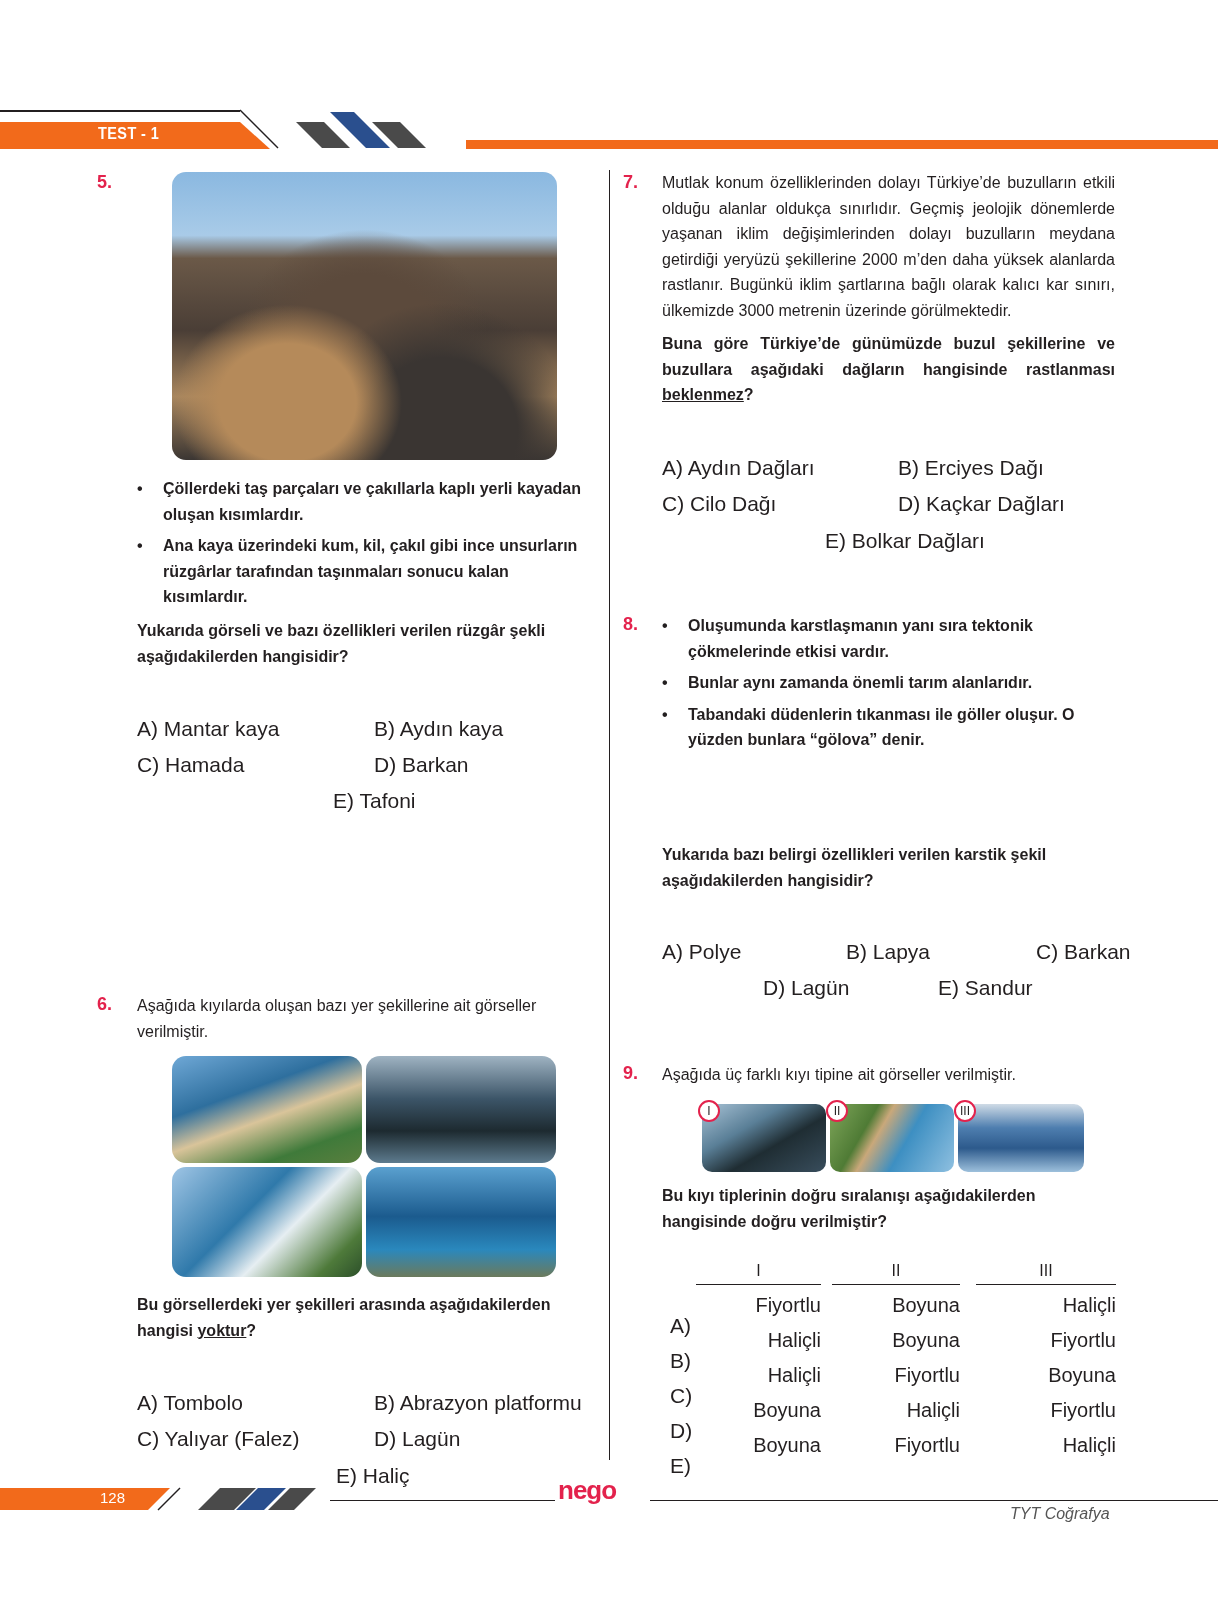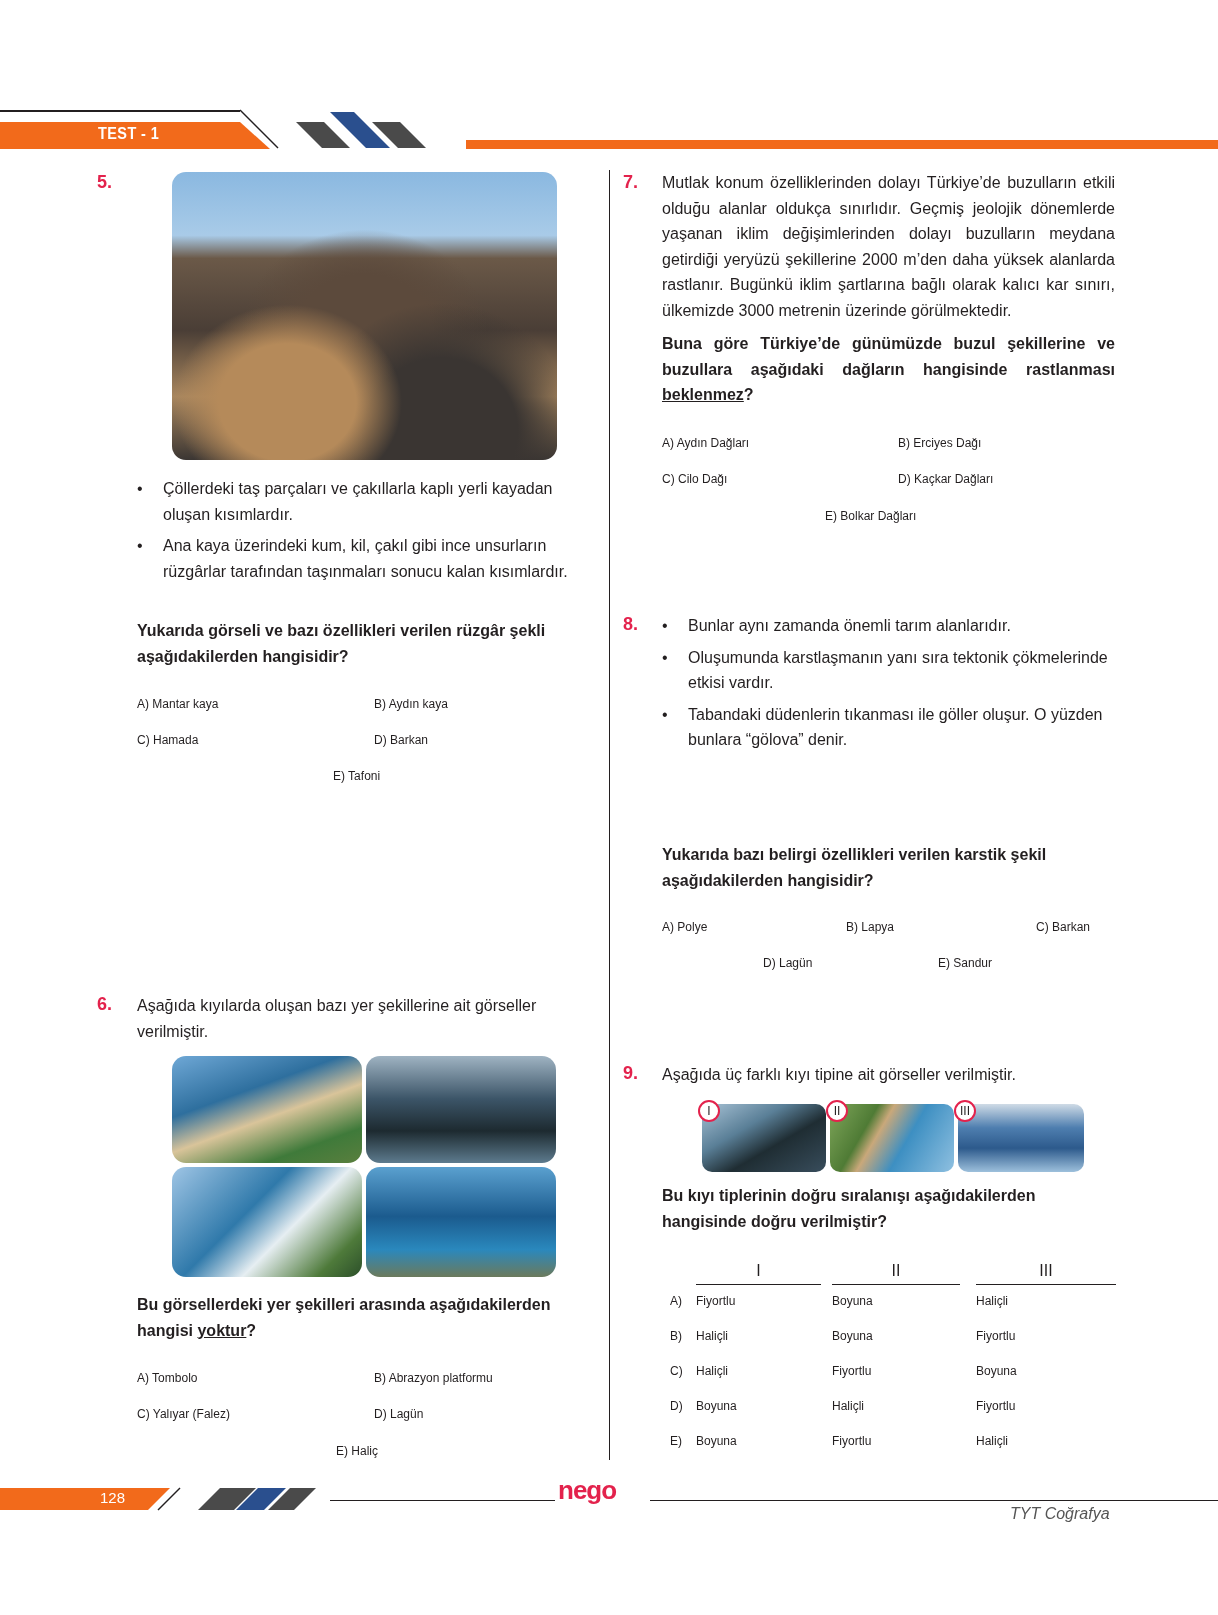--- a/index.html
+++ b/index.html
@@ -12,36 +12,36 @@
   .hdr-bar { left: 0; top: 122px; width: 270px; height: 27px; background: #f26a1b;
     clip-path: polygon(0 0, 240px 0, 270px 27px, 0 27px); }
   .hdr-title { left: 98px; top: 124px; color: #fff; font-weight: bold; font-size: 17px; letter-spacing: 0.5px; transform: scaleX(0.85); transform-origin: left; }
   .hdr-right { left: 466px; top: 140px; width: 752px; height: 9px; background: #f26a1b; }
 
   .qnum { color: #e3224c; font-weight: bold; font-size: 18px; }
   .txt { font-size: 16px; line-height: 25.5px; }
   .bold { font-weight: bold; }
   .u { text-decoration: underline; margin-top: 17px; }
   .bullet-list { list-style: none; }
-  .bullet-list li { position: relative; padding-left: 26px; margin-bottom: 6px; }
+  .bullet-list li { position: relative; padding-left: 26px; margin-bottom: 6px; font-weight: bold; }
   .bullet-list li::before { content: "•"; position: absolute; left: 0; top: 0; }
 
   .col-divider { left: 609px; top: 170px; width: 1px; height: 1290px; background: #231f20; }
 
   .photo { border-radius: 14px; overflow: hidden; }
   .desert { background:
       radial-gradient(ellipse at 30% 80%, #b58a5a 0 18%, transparent 30%),
       radial-gradient(ellipse at 70% 90%, #3a3532 0 20%, transparent 35%),
       radial-gradient(ellipse at 50% 55%, #5c4a3c 0 25%, transparent 45%),
       linear-gradient(180deg, #8ab8e0 0%, #a9cbe8 22%, #6b5948 30%, #4a3e36 55%, #a8865e 78%, #3b3633 100%); }
 
-  .opt { font-size: 12px; }
+  .opt { font-size: 21px; margin-top: 20px; }
   .tbl-h { font-size: 16px; text-align: center; }
   .tbl-line { height: 1px; background: #231f20; }
-  .tbl-cell { font-size: 12px; text-align: left; }
+  .tbl-cell { font-size: 20px; text-align: right; }
 
   .roman { position: absolute; width: 22px; height: 22px; border-radius: 50%; border: 2px solid #e3224c; background: #fff; font-size: 12px; text-align: center; line-height: 18px; top: -4px; left: -4px; }
 
   
   .ftr-bar { left: 0; top: 1488px; width: 170px; height: 22px; background: #f26a1b;
     clip-path: polygon(0 0, 170px 0, 148px 22px, 0 22px); }
   .ftr-page { left: 100px; top: 1489px; color: #fff; font-size: 15px; }
   .ftr-line-l { left: 330px; top: 1500px; width: 225px; height: 1px; background: #231f20; }
   .ftr-line-r { left: 650px; top: 1500px; width: 568px; height: 1px; background: #231f20; }
   .ftr-logo { left: 558px; top: 1475px; font-weight: bold; font-size: 26px; color: #e3224c; letter-spacing: -1px; }
@@ -95,22 +95,22 @@
 <div class="abs txt" style="left:662px;top:170px;width:453px;text-align:justify">Mutlak konum özelliklerinden dolayı Türkiye’de buzulların etkili olduğu alanlar oldukça sınırlıdır. Geçmiş jeolojik dönemlerde yaşanan iklim değişimlerinden dolayı buzulların meydana getirdiği yeryüzü şekillerine 2000 m’den daha yüksek alanlarda rastlanır. Bugünkü iklim şartlarına bağlı olarak kalıcı kar sınırı, ülkemizde 3000 metrenin üzerinde görülmektedir.</div>
 <div class="abs txt bold" style="left:662px;top:331px;width:453px;text-align:justify"><span>Buna göre Türkiye’de günümüzde buzul şekillerine ve buzullara aşağıdaki dağların hangisinde rastlanması </span><span class="u">beklenmez</span><span>?</span></div>
 <div class="abs opt" style="left:662px;top:436px">A)  Aydın Dağları</div>
 <div class="abs opt" style="left:898px;top:436px">B)  Erciyes Dağı</div>
 <div class="abs opt" style="left:662px;top:472px">C)  Cilo Dağı</div>
 <div class="abs opt" style="left:898px;top:472px">D)  Kaçkar Dağları</div>
 <div class="abs opt" style="left:825px;top:509px">E) Bolkar Dağları</div>
 
 <div class="abs qnum" style="left:623px;top:614px">8.</div>
 <ul class="abs bullet-list txt" style="left:662px;top:613px;width:453px">
+  <li>Oluşumunda karstlaşmanın yanı sıra tektonik çökmelerinde etkisi vardır.</li>
   <li>Bunlar aynı zamanda önemli tarım alanlarıdır.</li>
-  <li>Oluşumunda karstlaşmanın yanı sıra tektonik çökmelerinde etkisi vardır.</li>
   <li>Tabandaki düdenlerin tıkanması ile göller oluşur. O yüzden bunlara “gölova” denir.</li>
 </ul>
 <div class="abs txt bold" style="left:662px;top:842px;width:453px">Yukarıda bazı belirgi özellikleri verilen karstik şekil aşağıdakilerden hangisidir?</div>
 <div class="abs opt" style="left:662px;top:920px">A) Polye</div>
 <div class="abs opt" style="left:846px;top:920px">B) Lapya</div>
 <div class="abs opt" style="left:1036px;top:920px">C) Barkan</div>
 <div class="abs opt" style="left:763px;top:956px">D) Lagün</div>
 <div class="abs opt" style="left:938px;top:956px">E) Sandur</div>
 
 <div class="abs qnum" style="left:623px;top:1063px">9.</div>

